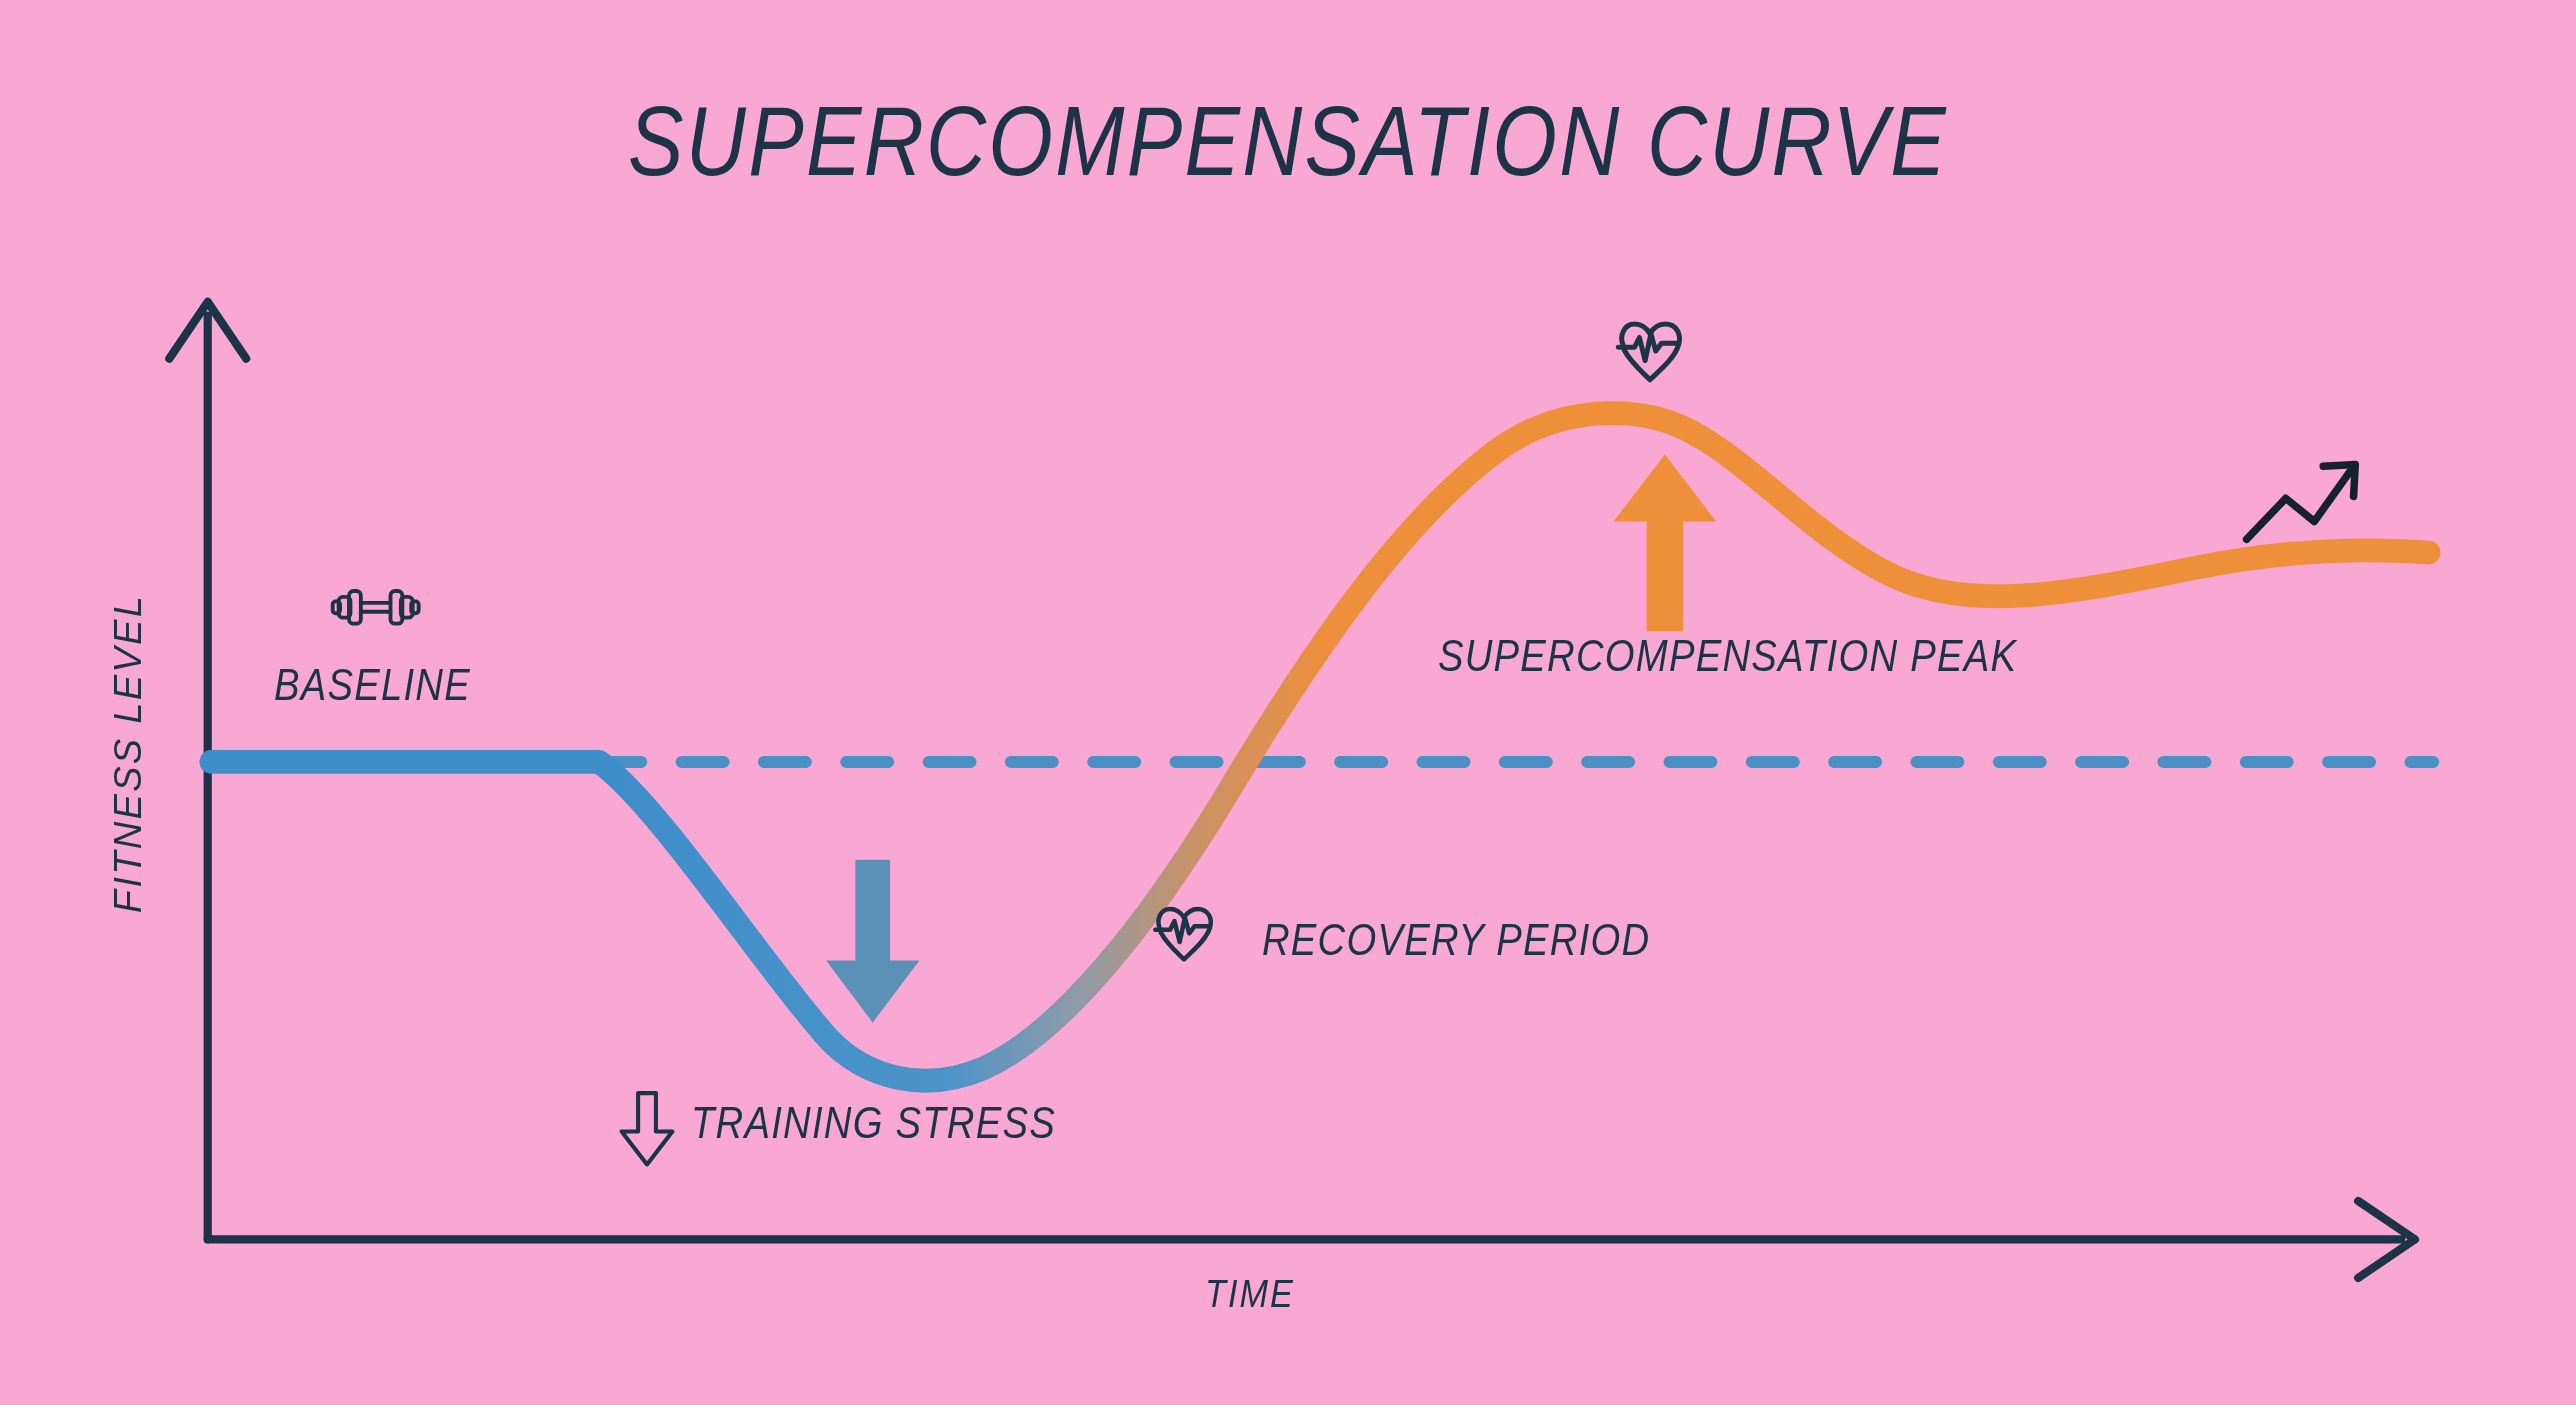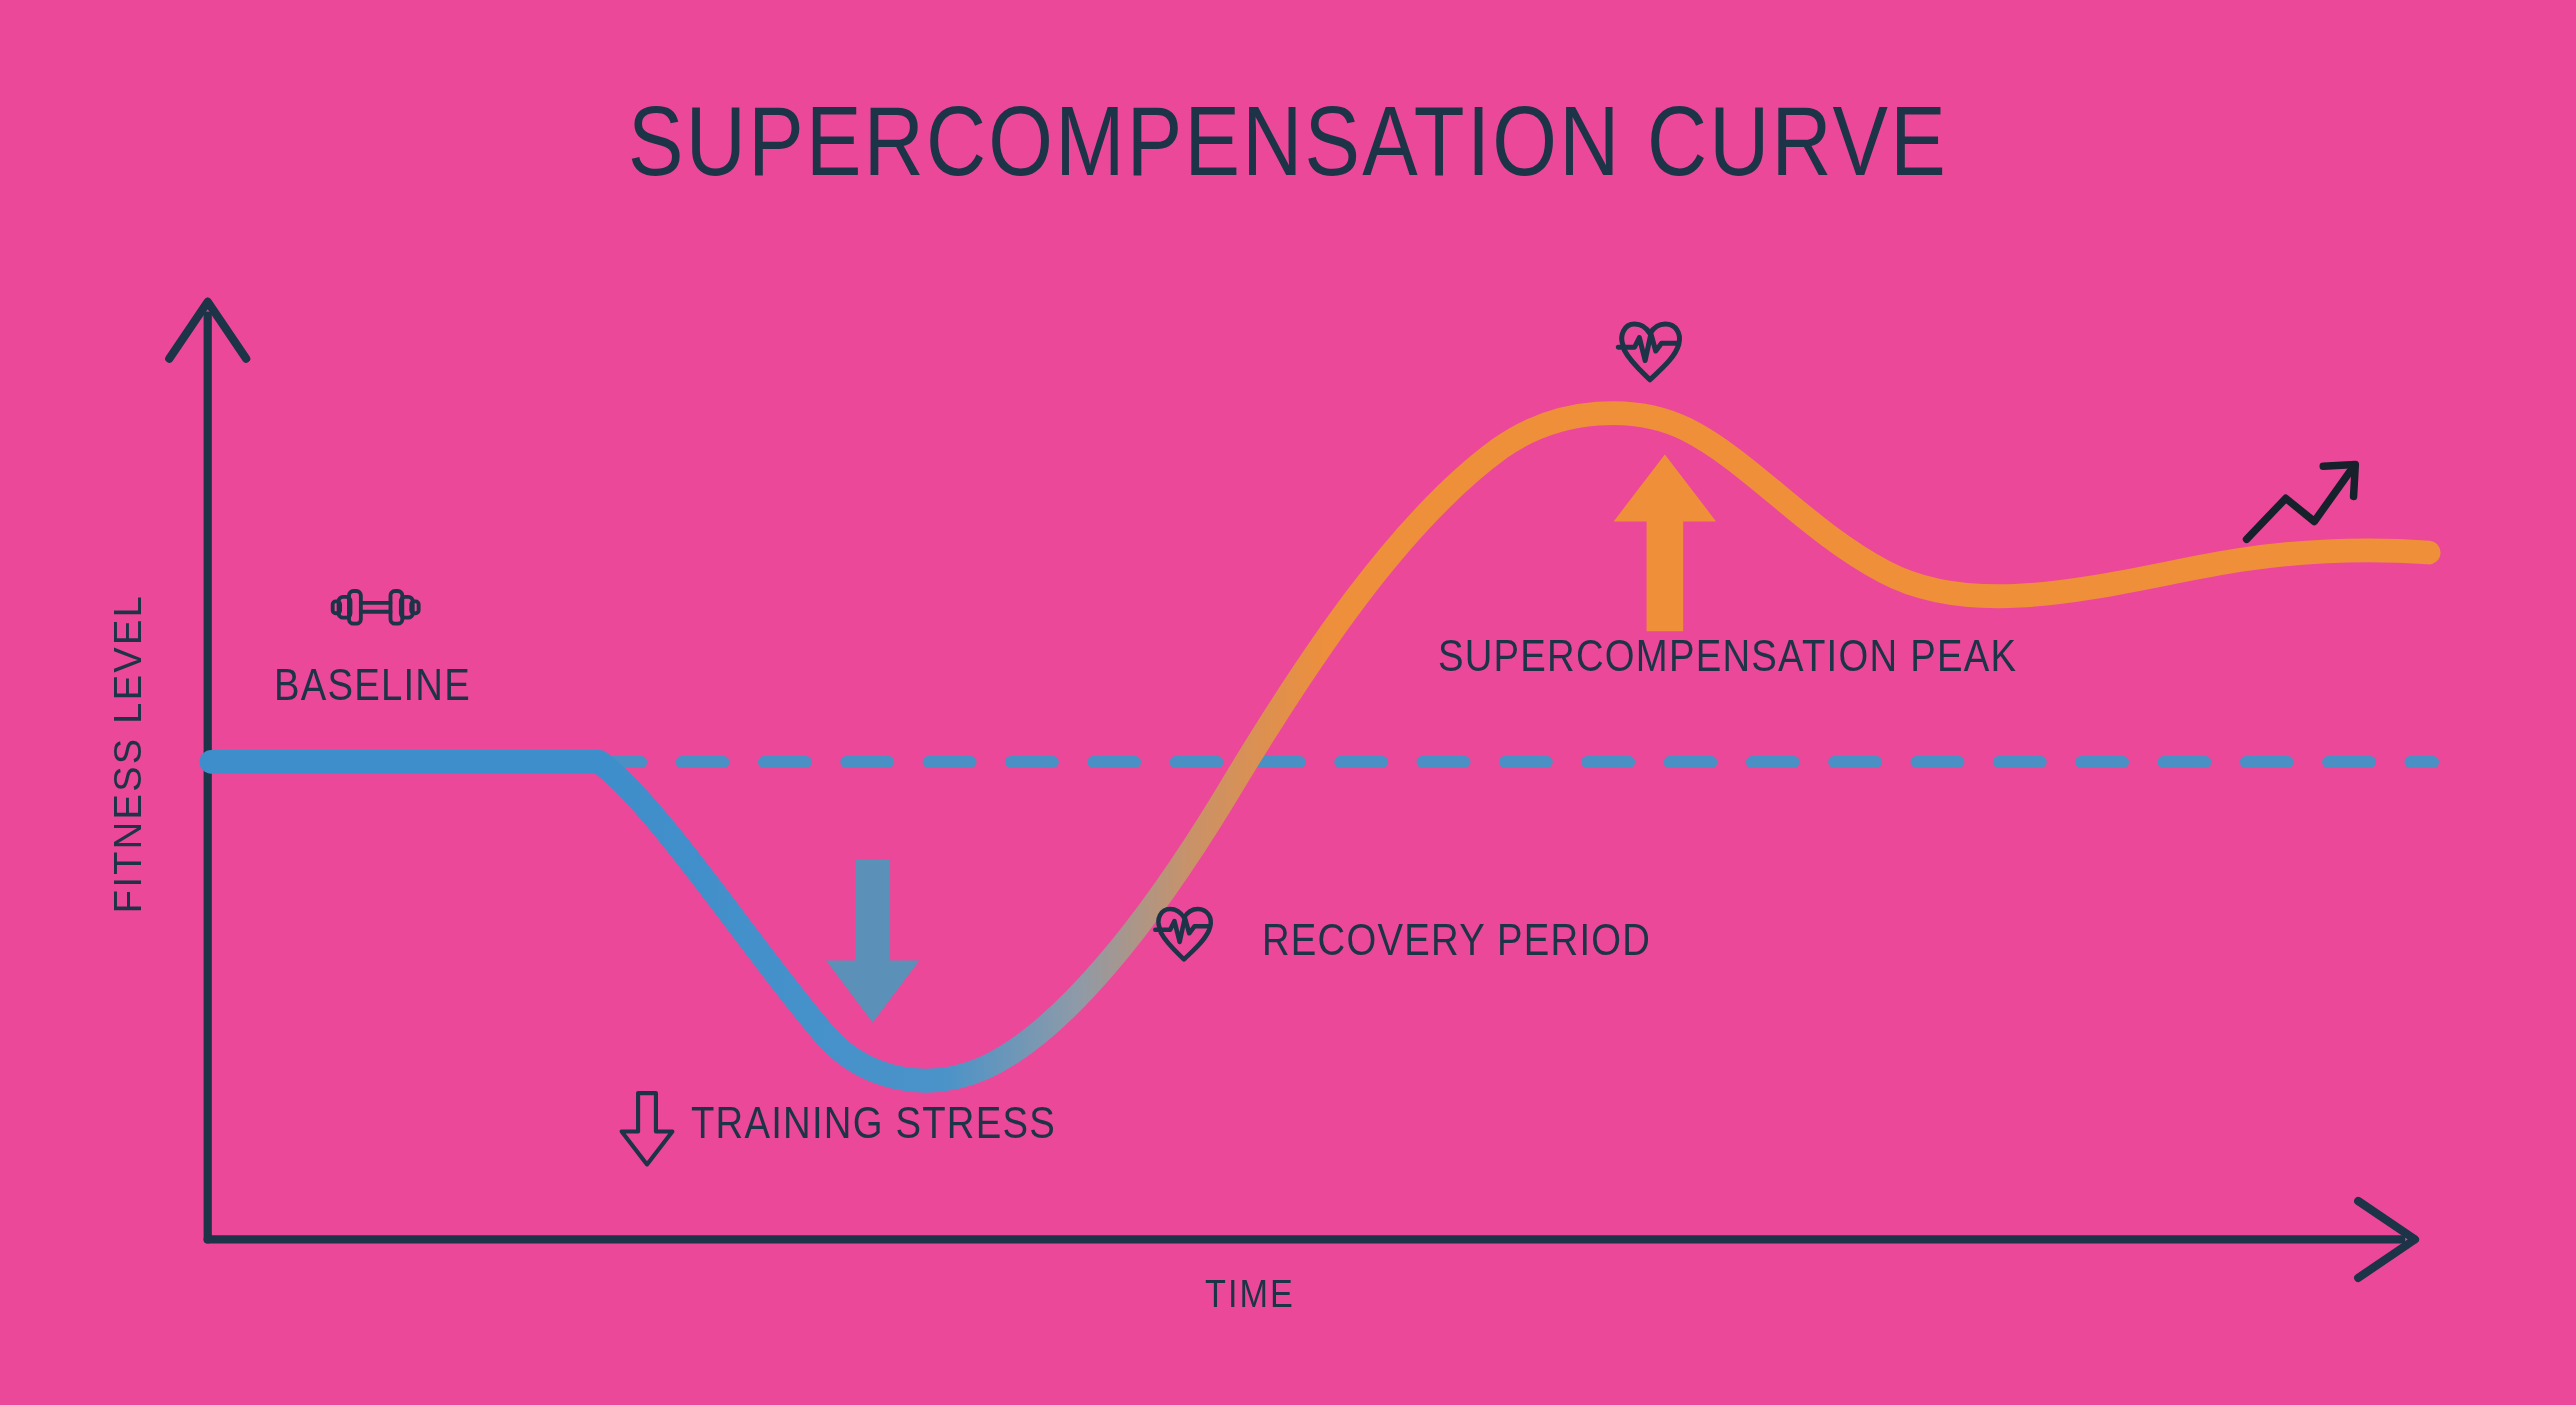--- a/index.html
+++ b/index.html
@@ -4,23 +4,24 @@
 <style>
   html, body {
     margin: 0;
     padding: 0;
     background: #ffffff;
   }
   #stage {
     position: relative;
     width: 2576px;
     height: 1405px;
-    background: #ec4899;
+    background: #f9a8d4;
     overflow: hidden;
     font-family: "Liberation Sans", sans-serif;
+    font-style: italic;
   }
   #chart-svg {
     position: absolute;
     inset: 0;
     width: 2576px;
     height: 1405px;
   }
   .ttl {
     position: absolute;
     top: 84px;

